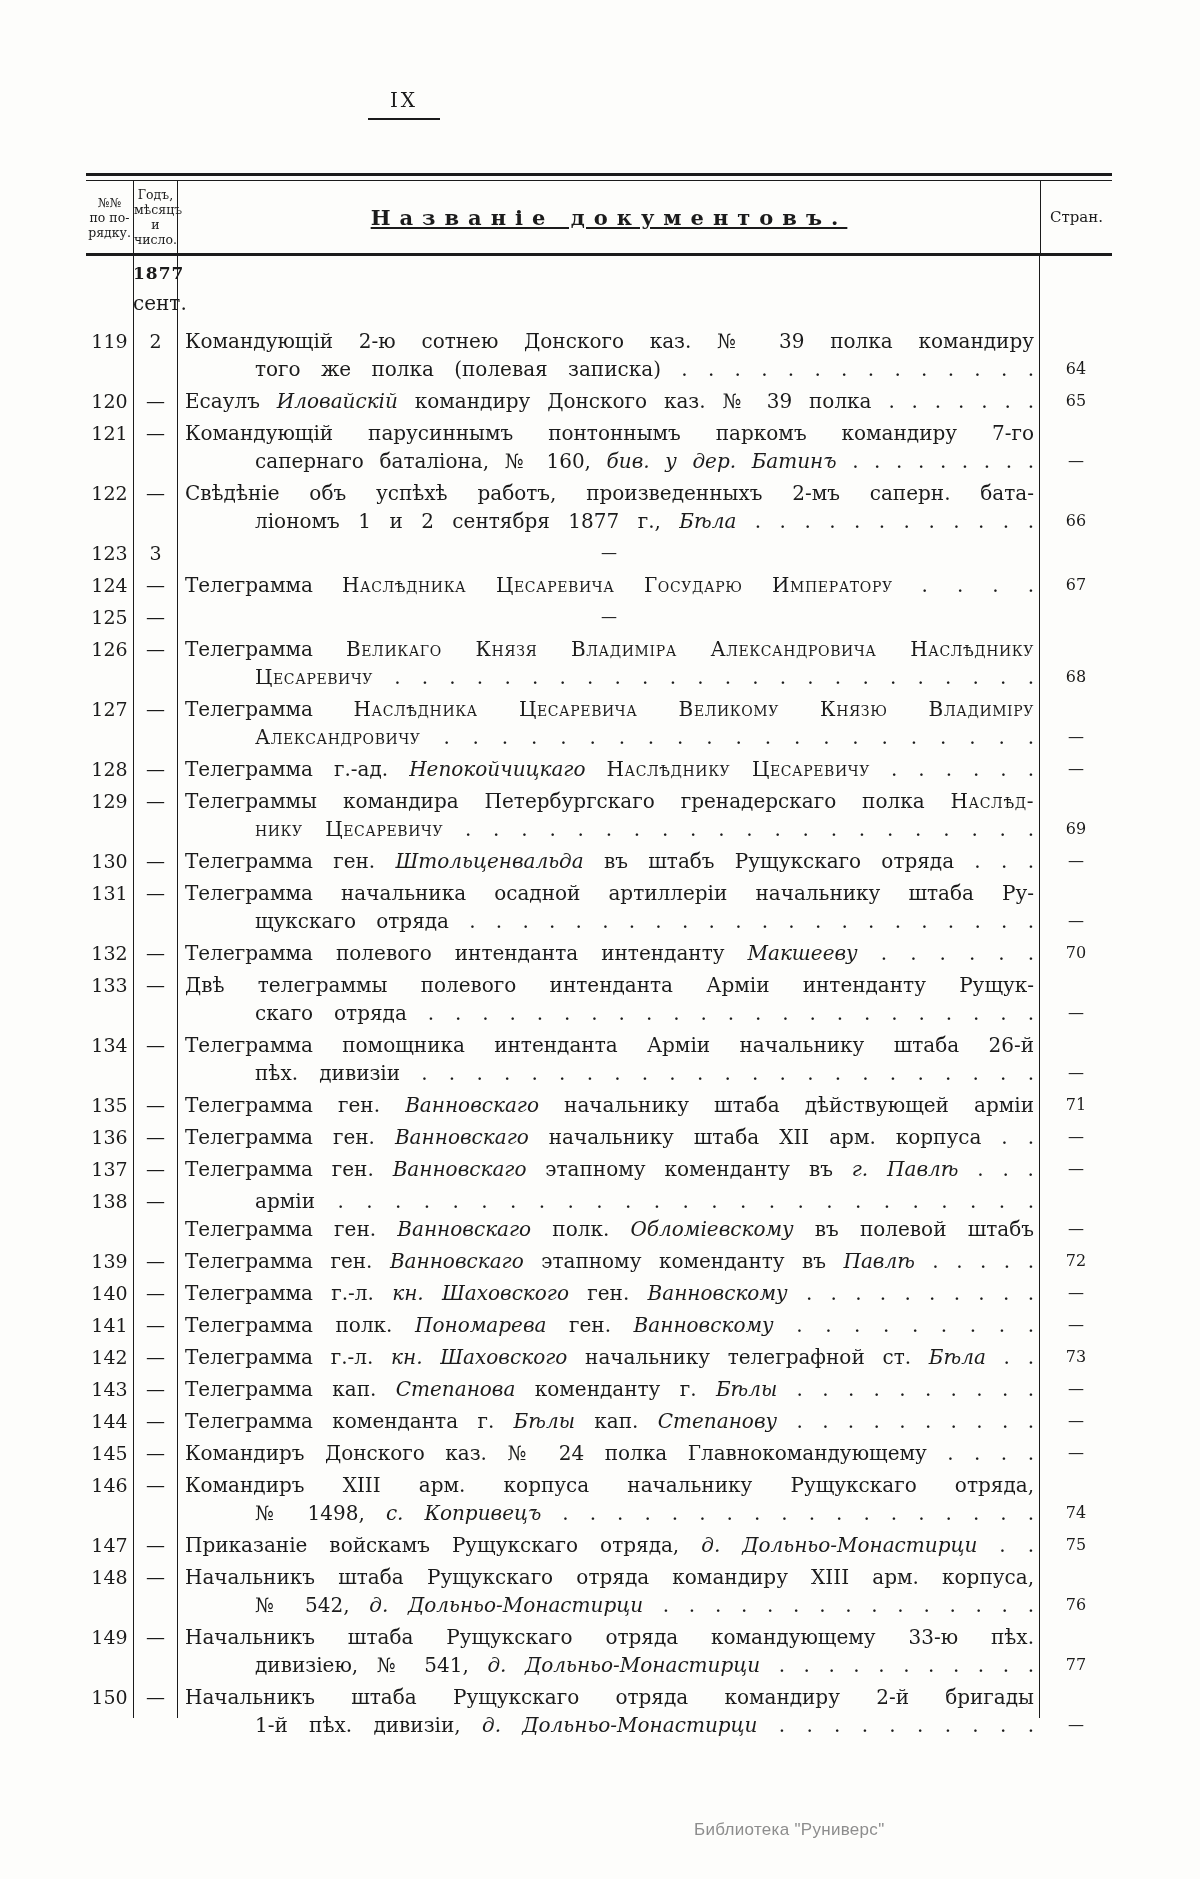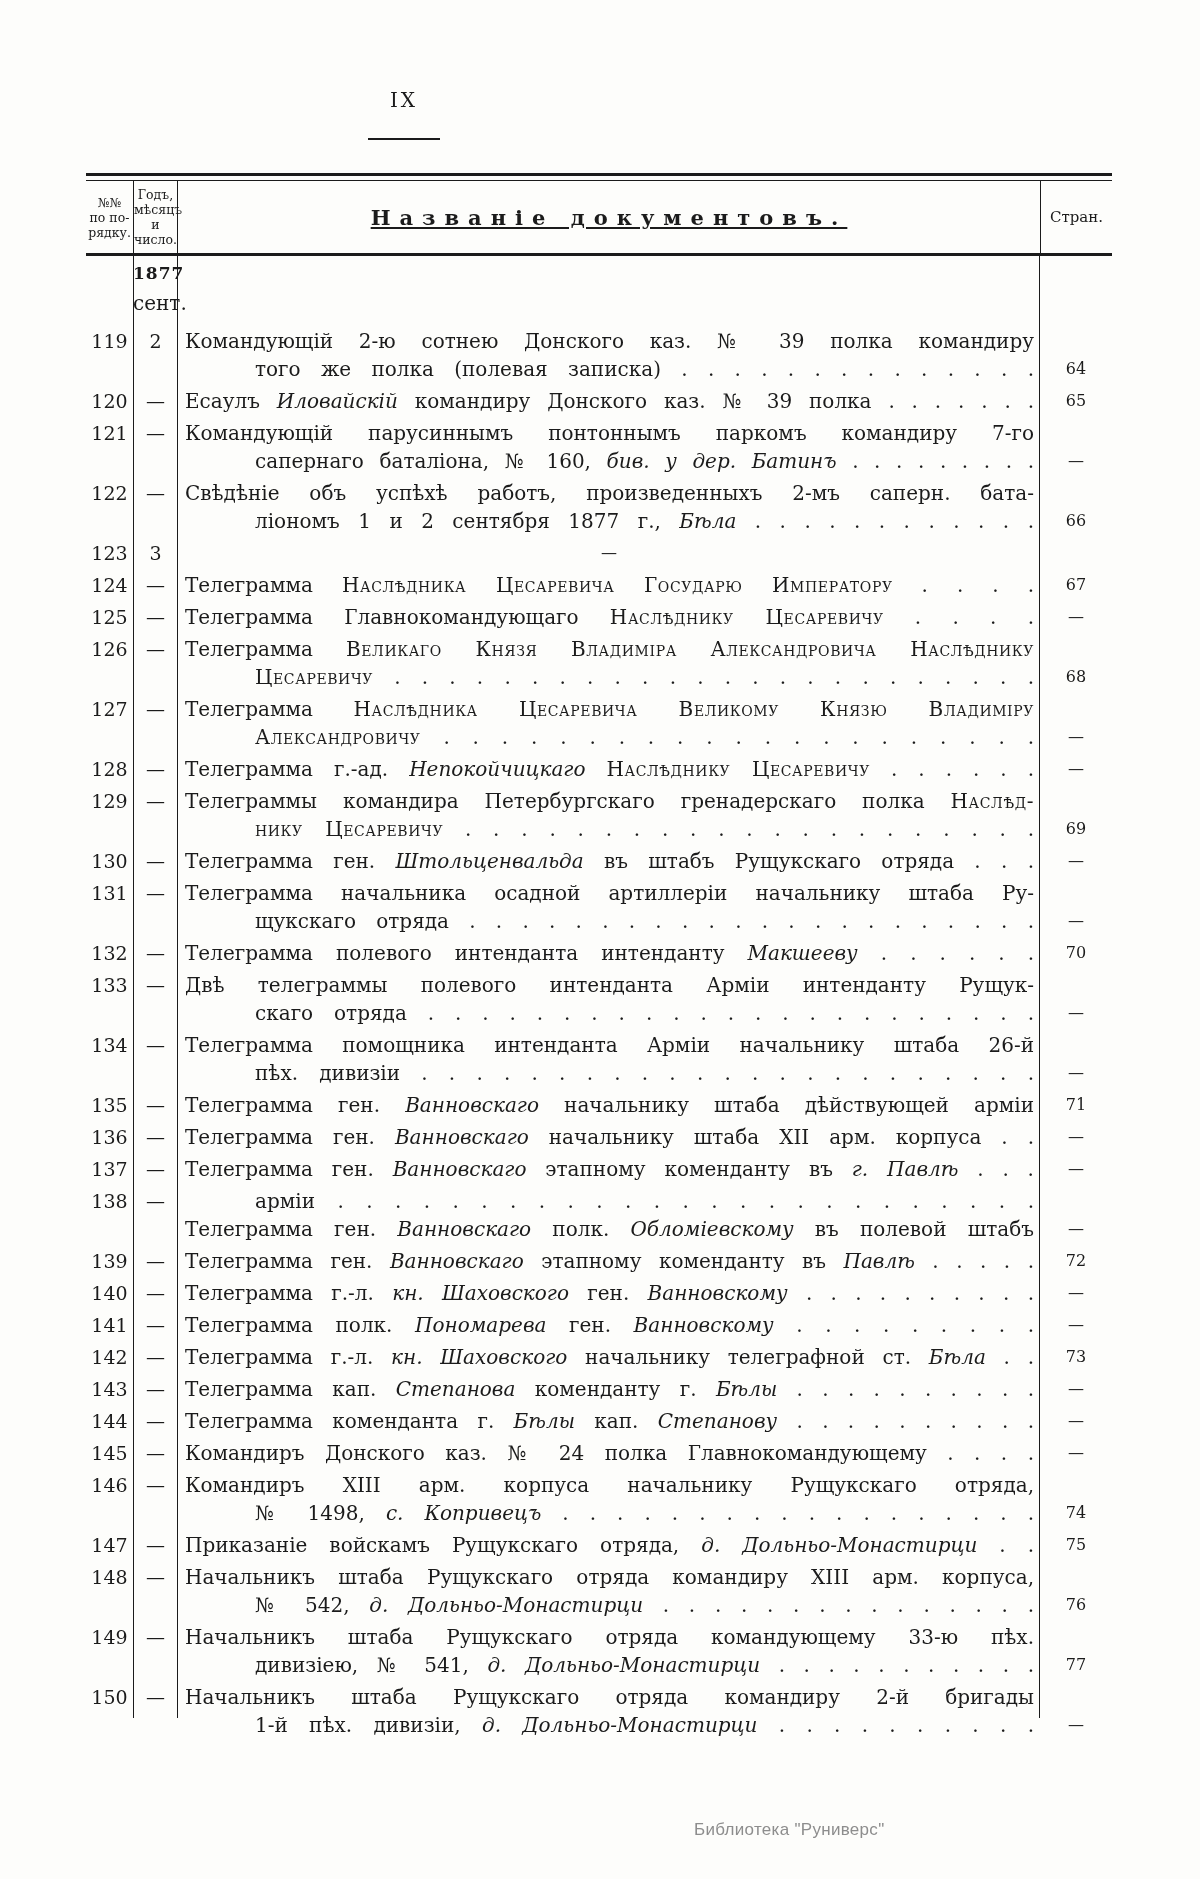--- a/index.html
+++ b/index.html
@@ -8,21 +8,21 @@
     width:1200px;height:1879px;
     background:#fdfdfb;
     color:#1b1b1b;
     font-family:"DejaVu Serif","Liberation Serif",serif;
     overflow:hidden;
   }
   
   .folio{
     position:absolute;left:368px;top:88px;width:72px;
     text-align:center;font-size:20px;letter-spacing:3px;
-    padding-bottom:26px;border-bottom:2px solid #1b1b1b;
+    padding-bottom:6px;border-bottom:2px solid #1b1b1b;
   }
   
   .toc{position:absolute;left:86px;top:173px;width:1026px;}
   .rule-double{height:4px;border-top:3px solid #1b1b1b;border-bottom:1px solid #1b1b1b;}
   .rule{border-top:3px solid #1b1b1b;}
   .thead{
     display:grid;grid-template-columns:47px 45px 862px 72px;
     height:72px;
   }
   .hc{display:flex;flex-direction:column;justify-content:center;text-align:center;height:100%;box-sizing:border-box;}
@@ -148,23 +148,20 @@
             <div class="c num">124</div>
             <div class="c date">—</div>
             <div class="c text">
               <div class="line"><span>Телеграмма </span><span class="sc">Наслѣдника Цесаревича Государю Императору</span><span> . . . .</span></div>
             </div>
             <div class="c pg">67</div>
           </div>
           <div class="row">
             <div class="c num">125</div>
             <div class="c date">—</div>
-            <div class="c text">
-              <div class="line"><span>Телеграмма Главнокомандующаго </span><span class="sc">Наслѣднику Цесаревичу</span><span> . . . .</span></div>
-            </div>
             <div class="c pg">—</div>
           </div>
           <div class="row">
             <div class="c num">126</div>
             <div class="c date">—</div>
             <div class="c text">
               <div class="line"><span>Телеграмма </span><span class="sc">Великаго Князя Владиміра Александровича Наслѣднику</span></div>
               <div class="line cont"><span class="sc">Цесаревичу</span><span> . . . . . . . . . . . . . . . . . . . . . . . .</span></div>
             </div>
             <div class="c pg">68</div>

